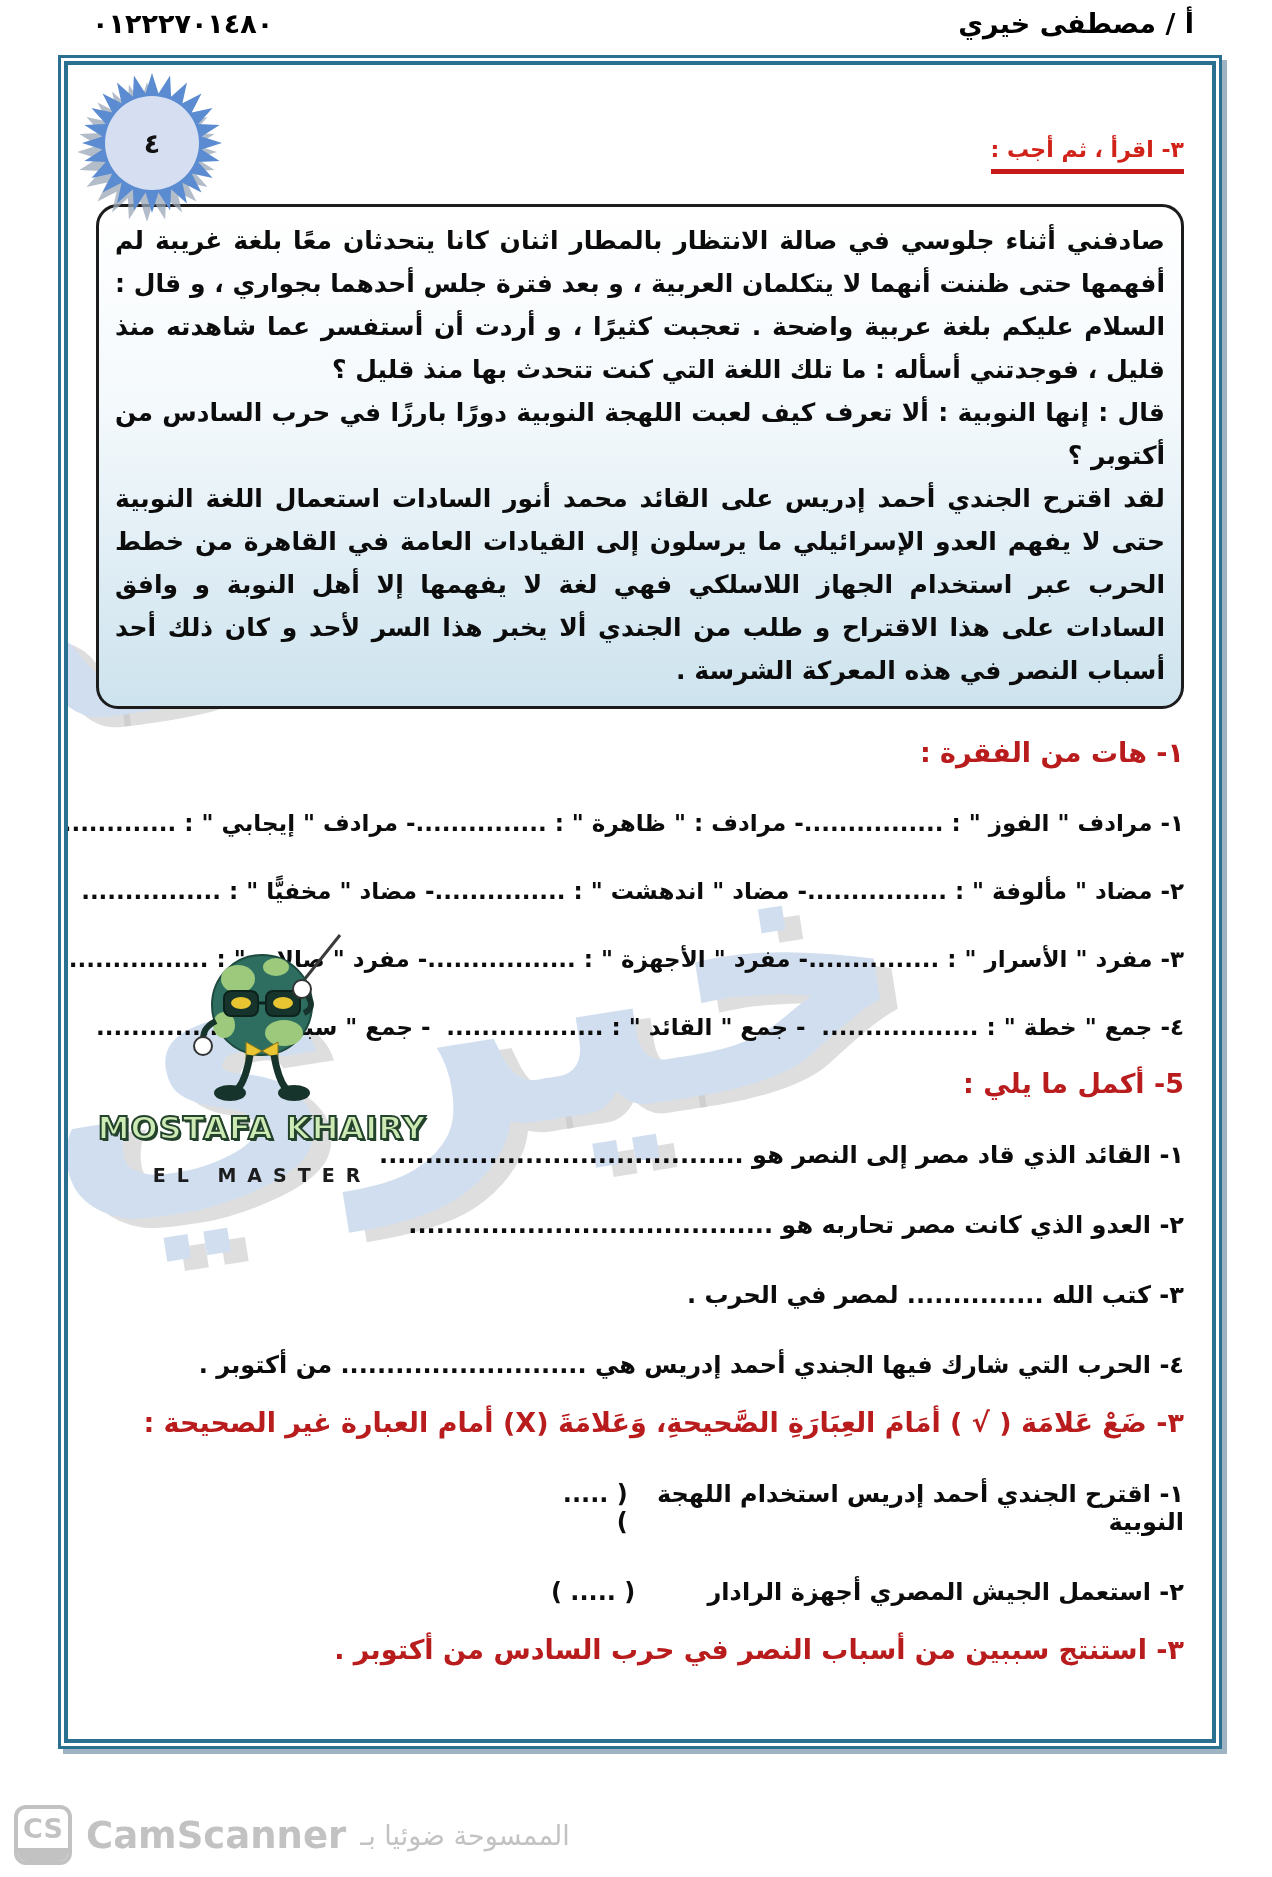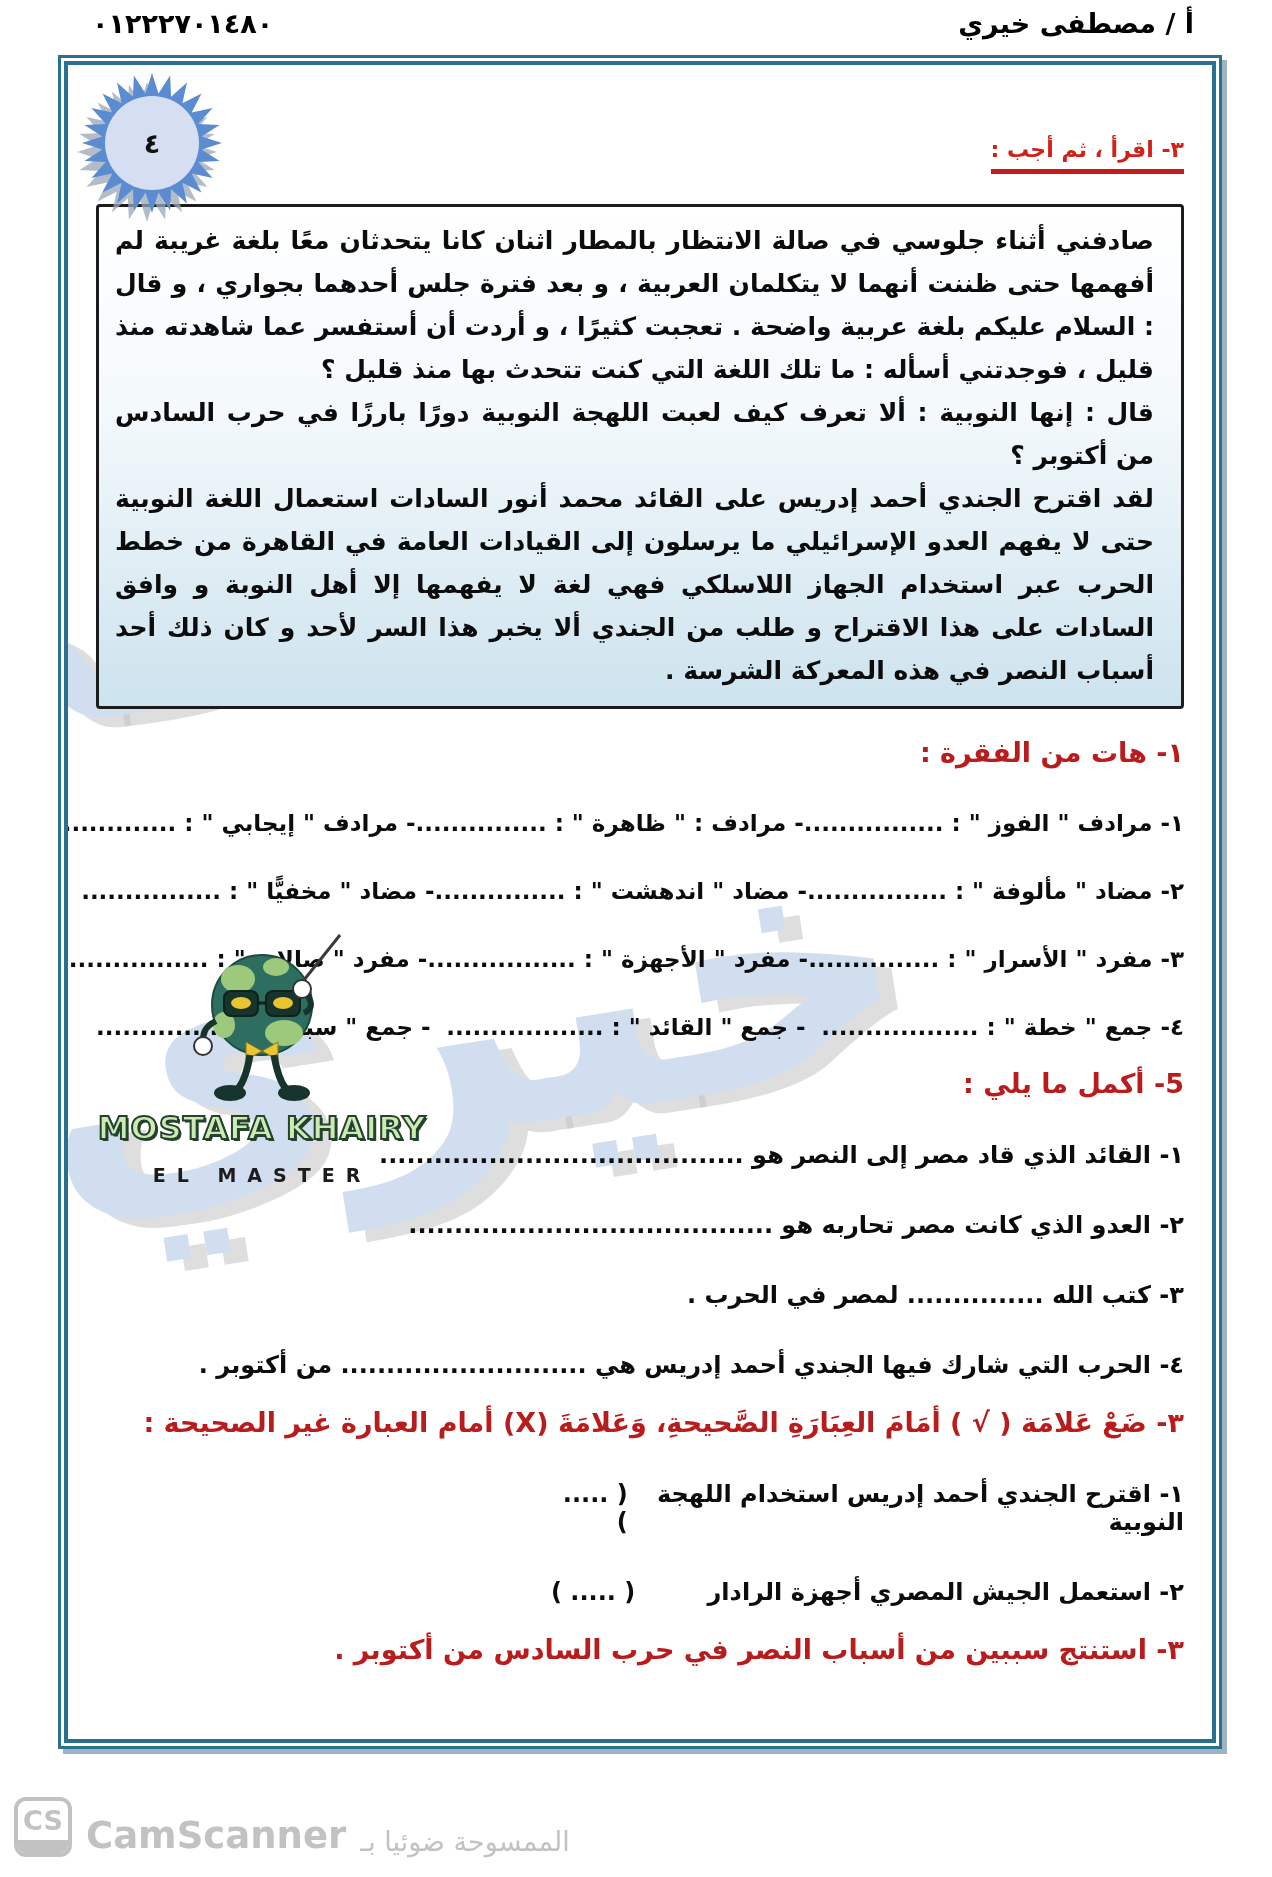--- a/index.html
+++ b/index.html
@@ -37,24 +37,24 @@
   
   .starburst { position:absolute; top:6px; left:8px; z-index:3; }
   
   .title-row { margin-top:72px; text-align:right; direction:rtl; }
   .title {
     display:inline-block; color:#d02218; font-weight:bold; font-size:22px;
     border-bottom:5px solid #c81a1a; padding-bottom:7px;
   }
   
   .passage {
-    margin:30px 0 0 0; border:3px solid #1c1c1c; border-radius:4px;
+    margin:30px 0 0 0; border:3px solid #1c1c1c; border-radius:22px;
     background:linear-gradient(180deg,#ffffff 0%,#f4f9fc 40%,#cde3ee 100%);
     direction:rtl; text-align:justify; font-weight:bold; font-size:25px;
-    line-height:1.72; padding:12px 27px 14px 16px; color:#0c0c0c;
+    line-height:1.72; padding:12px 16px 14px 16px; color:#0c0c0c;
   }
   
   .sec-heading {
     direction:rtl; text-align:right; color:#b91c1c; font-weight:bold;
     font-size:27px; margin-top:28px;
   }
   
   .vocab-row {
     display:flex; direction:rtl; justify-content:space-between;
     font-weight:bold; font-size:23px; margin-top:42px; color:#0c0c0c;
@@ -77,21 +77,21 @@
     z-index:2;
   }
   .logo-name {
     font-size:32px; font-weight:900; color:#cdeab4; letter-spacing:1px;
     -webkit-text-stroke:2px #24432d; text-shadow:2px 2px 0 #24432d;
     white-space:nowrap;
   }
   .logo-sub { font-size:19px; font-weight:bold; color:#1c1c1c; letter-spacing:11px; margin-top:17px; }
   
   .footer {
-    position:absolute; left:14px; bottom:20px; display:flex; align-items:flex-end;
+    position:absolute; left:14px; bottom:12px; display:flex; align-items:center;
     gap:14px; color:#c2c2c2;
   }
   .cs-badge {
     width:58px; height:60px; border:4px solid #c2c2c2; border-radius:12px;
     display:flex; flex-direction:column; overflow:hidden; background:#fff;
   }
   .cs-top { flex:1; display:flex; align-items:center; justify-content:center;
     font-weight:bold; font-size:27px; color:#c2c2c2; }
   .cs-bottom { height:13px; background:#c2c2c2; }
   .cam-brand { font-size:37px; font-weight:600; }

